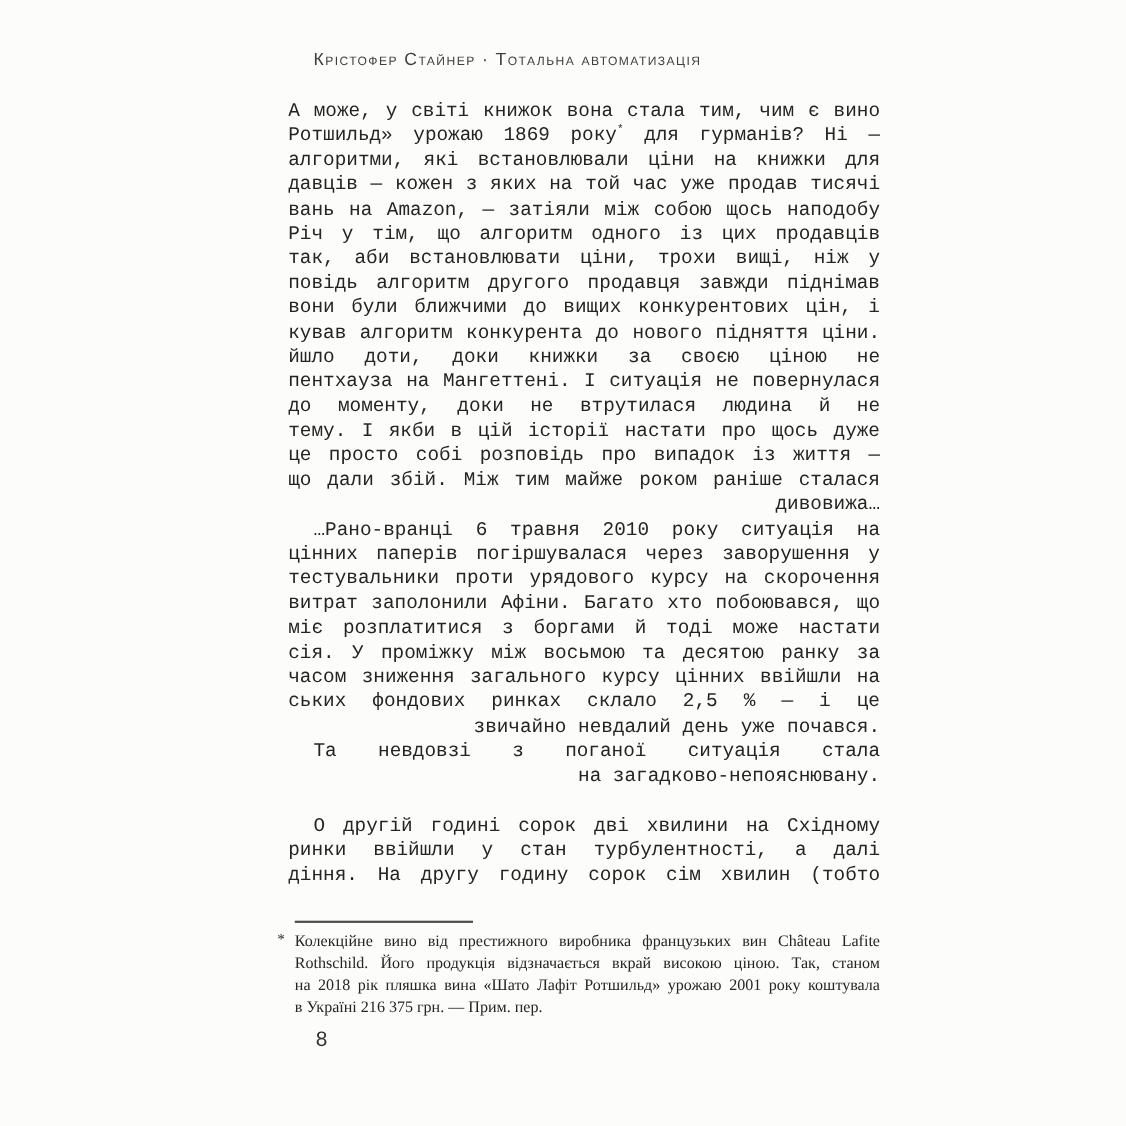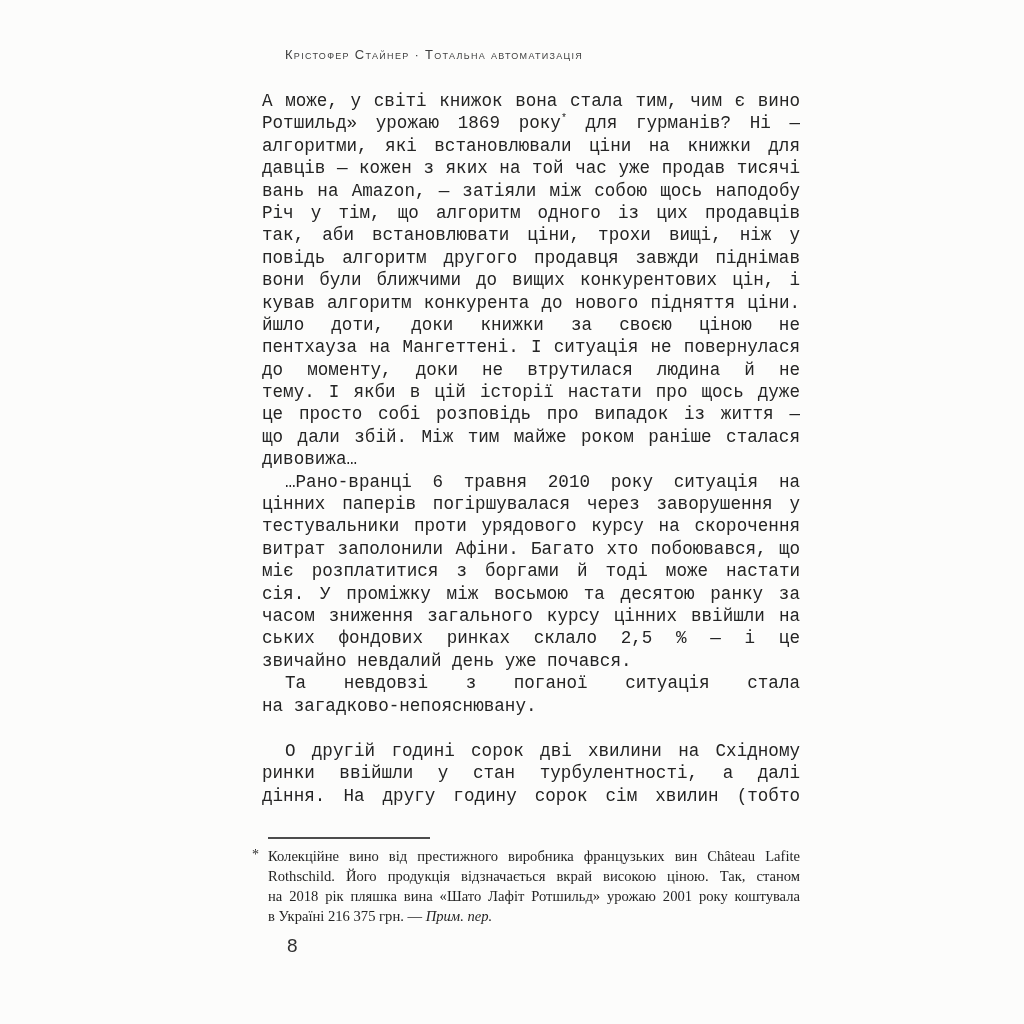--- a/index.html
+++ b/index.html
@@ -10,44 +10,44 @@
     font-family:"Liberation Serif","DejaVu Serif",serif;
     color:#242424;
     overflow:hidden;
   }
   .page{position:absolute;inset:0;}
 
   .running-header{
     position:absolute;left:285px;top:47px;
     font-family:"Liberation Sans","DejaVu Sans",sans-serif;
     font-variant:small-caps;
-    font-size:13px;line-height:16px;
+    font-size:16px;line-height:16px;
     letter-spacing:1.3px;
     color:#3e3e3e;
     white-space:nowrap;
   }
 
   .body-text{
     position:absolute;left:262px;top:90px;width:538px;
     font-size:17.6px;
     font-family:Liberation Mono, monospace;
   }
   .para{margin:0;}
   .para.gap{margin-top:23px;}
   .line{
     height:22.4px;line-height:22.4px;
     overflow:hidden;
     text-align:justify;
   }
   .line::after{content:"";display:inline-block;width:100%;height:0;}
-  .line.end{text-align:left;}
+  .line.end{text-align:right;}
   .line.end::after{content:none;}
   .line.ind{text-indent:23px;}
   .sup{font-size:10px;vertical-align:super;line-height:0;}
-  .it{font-style:italic;margin-top:36px;}
+  .it{margin-top:36px;}
 
   .footnote-rule{
     position:absolute;left:268px;top:837px;
     width:162px;height:2px;background:#4c4c4c;
   }
   .footnote{
     position:absolute;left:252px;top:846px;width:548px;
     padding-left:16px;box-sizing:border-box;
     font-size:14.6px;
   }

